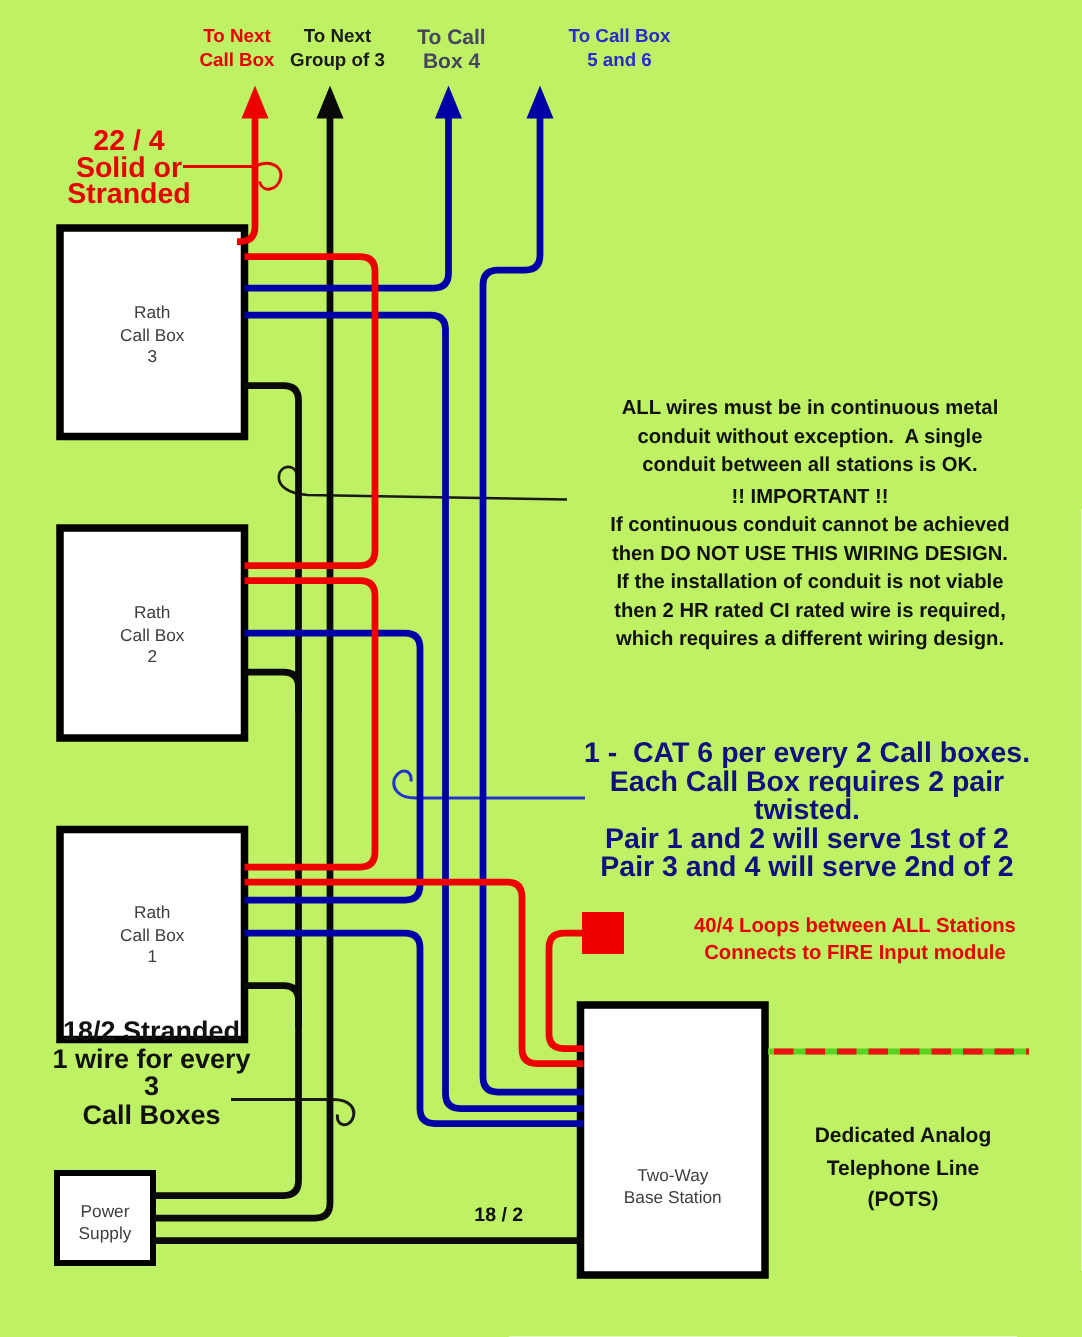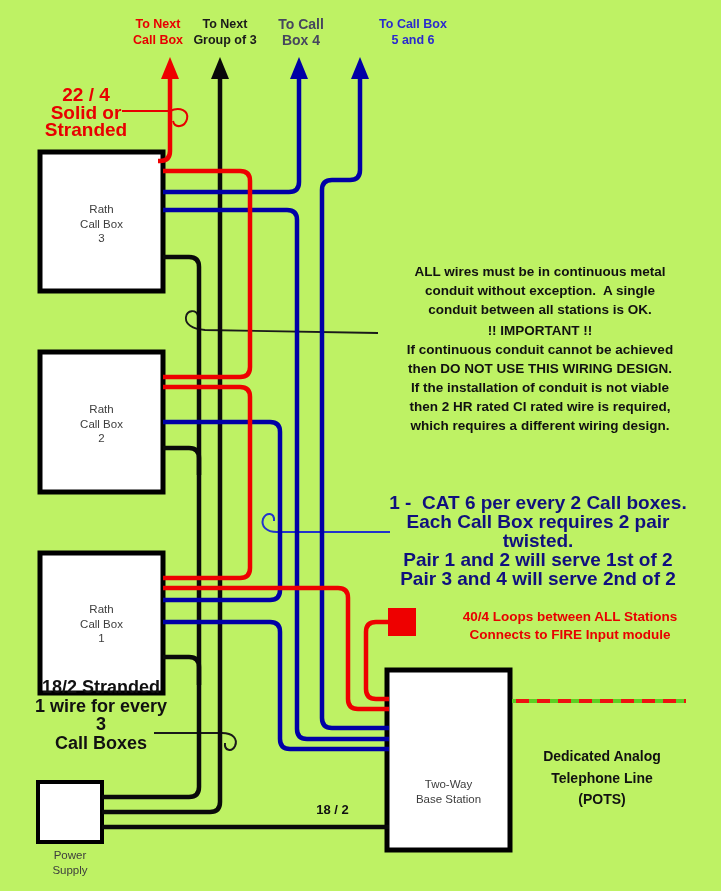--- a/index.html
+++ b/index.html
@@ -23,21 +23,21 @@
   .t-cat6{left:370px;top:493px;width:336px;font-size:19px;line-height:19px;color:var(--note_navy);}
   .t-loops{left:424px;top:608px;width:292px;font-size:13.5px;line-height:18px;color:var(--label_red);}
   .t-stranded{left:30px;top:678px;width:142px;font-size:18px;line-height:18.5px;}
   .t-182{left:305px;top:802px;width:55px;font-size:13px;line-height:16px;}
   .t-pots{left:522px;top:746px;width:160px;font-size:14px;line-height:21.5px;}
   .t-boxlabel{font-weight:normal;color:var(--box_label_gray);font-size:11.5px;line-height:14.7px;}
   .t-cb3{left:40px;top:202px;width:123px;}
   .t-cb2{left:40px;top:402px;width:123px;}
   .t-cb1{left:40px;top:602px;width:123px;}
   .t-base{left:387px;top:746px;width:123px;margin-top:31px;}
-  .t-power{left:38px;top:801px;width:64px;margin-top:47px;}
+  .t-power{left:38px;top:801px;width:64px;}
 </style>
 </head>
 <body>
 
 <div class="stage">
 
   <svg width="721" height="891" viewBox="0 0 721 891">
 
     <rect class="box" x="40" y="152" width="123" height="139"></rect>
     <rect class="box" x="40" y="352" width="123" height="140"></rect>

